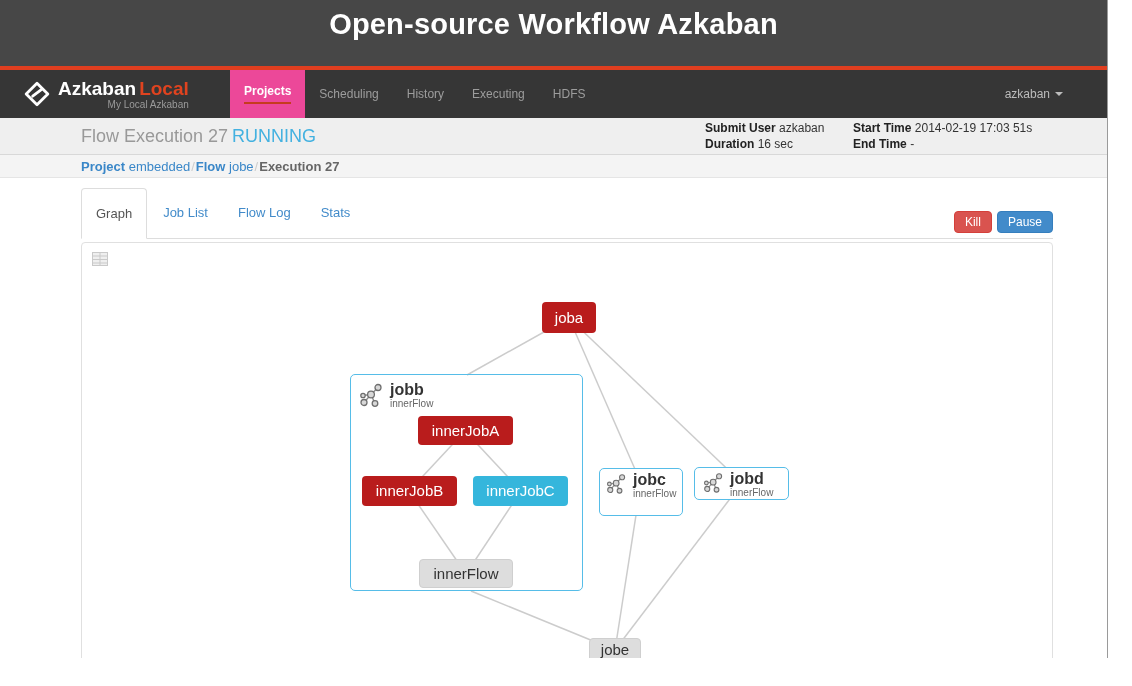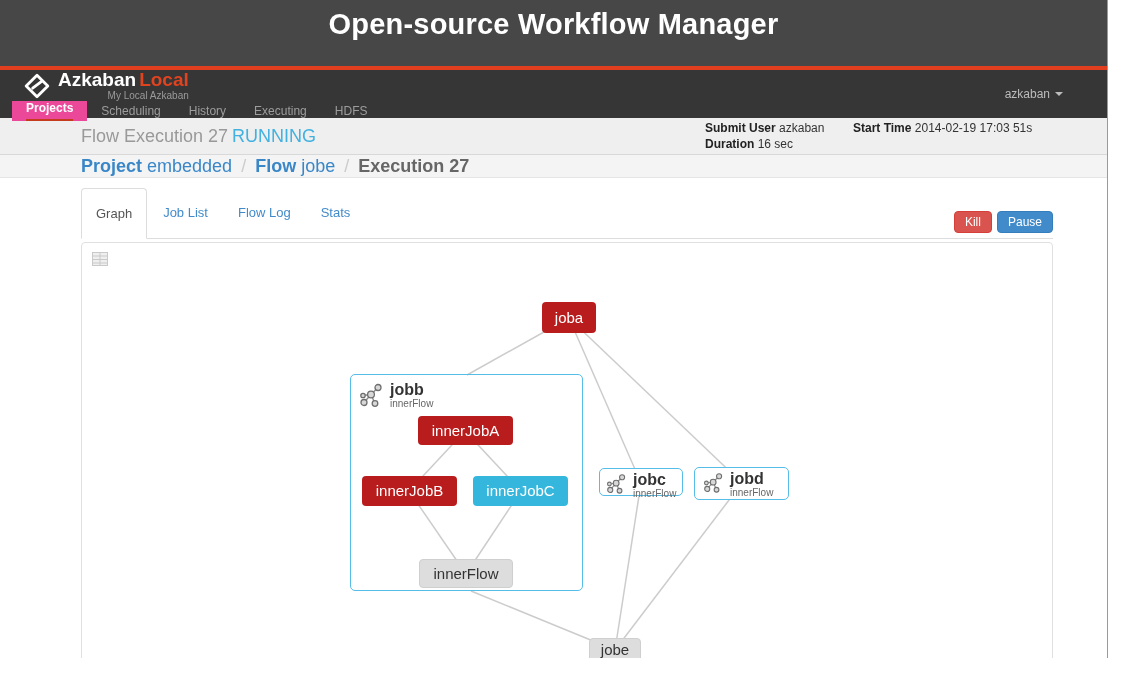--- a/index.html
+++ b/index.html
@@ -14,21 +14,21 @@
     background:#fff; border-right:1px solid #9a9a9a; overflow:hidden;
   }
   
   .banner {
     height:66px; background:#474747; display:flex; align-items:flex-start; justify-content:center;
   }
   .banner h1 { color:#fff; font-size:29px; font-weight:bold; margin-top:8px; letter-spacing:.2px; }
   .redline { height:4px; background:#e03e1f; }
   
   .navbar {
-    height:48px; background:#363636; display:flex; align-items:stretch; position:relative;flex-direction:column;
+    height:48px; background:#363636; display:flex; align-items:stretch; position:relative;
   }
   .brand { display:flex; align-items:center; padding-left:24px; width:218px; }
   .logo { width:26px; height:26px; margin-right:8px; flex:0 0 auto; }
   .brand-text { line-height:1; }
   .brand-line { font-size:19px; font-weight:bold; color:#fff; }
   .brand-line .local { color:#e0431f; margin-left:3px; }
   .brand-sub { font-size:10px; color:#9a9a9a; margin-top:2px; text-align:right; }
   .nav { list-style:none; display:flex; align-items:stretch; margin-left:12px; }
   .nav li { display:flex; align-items:center; padding:0 14px; font-size:12px; color:#9d9d9d; cursor:pointer; }
   .nav li.active { background:#ec4899; color:#fff; font-weight:bold; }
@@ -47,21 +47,21 @@
   .container { width:972px; margin-left:81px; }
   .ph-inner { display:flex; justify-content:space-between; align-items:center; }
   .page-title { font-size:18px; color:#999; }
   .status-running { color:#43b1e0; margin-left:4px; }
   .meta { display:flex; font-size:12px; color:#333; line-height:16px; }
   .meta-col1 { width:148px; }
   .meta-col2 { width:200px; }
   .meta b { color:#222; }
   
   .crumb-bar { height:23px; background:#f4f4f4; border-bottom:1px solid #e5e5e5; display:flex; align-items:center; }
-  .crumbs { font-size:18px; color:#999; display:flex; align-items:center; gap:9px; }
+  .crumbs { font-size:13px; color:#999; display:flex; align-items:center; gap:1px; }
   .crumb a { color:#3a87c8; text-decoration:none; cursor:pointer; }
   .crumb b { color:#3a87c8; }
   .crumb.current b { color:#666; }
   .crumb-sep { color:#ccc; }
   
   .tabs-row { display:flex; justify-content:space-between; align-items:flex-end;
     margin-top:10px; border-bottom:1px solid #ddd; }
   .nav-tabs { list-style:none; display:flex; }
   .nav-tabs li { margin-right:2px; }
   .nav-tabs a { display:block; padding:17px 14px; font-size:13px; color:#428bca; text-decoration:none; cursor:pointer; }
@@ -93,21 +93,21 @@
   .flow-icon { width:26px; height:27px; margin-right:5px; flex:0 0 auto; }
   .flow-title { font-size:16px; font-weight:bold; color:#333; line-height:15px; }
   .flow-sub { font-size:10px; color:#666; margin-top:1px; }
 </style>
 </head>
 <body>
 
 <div class="window">
 
   <div class="banner">
-    <h1>Open-source Workflow Manager</h1>
+    <h1>Open-source Workflow Azkaban</h1>
   </div>
   <div class="redline"></div>
 
   <nav class="navbar">
     <div class="brand">
       <svg class="logo" viewBox="0 0 24 24">
         <path d="M12 2 L22 12 L12 22 L2 12 Z" fill="none" stroke="#fff" stroke-width="2.6" stroke-linejoin="round"></path>
         <path d="M8 14 L16 8" stroke="#fff" stroke-width="2.6" stroke-linecap="round"></path>
       </svg>
       <div class="brand-text">
@@ -145,20 +145,21 @@
       <div class="page-title">
         <span>Flow Execution 27</span><span class="status-running">RUNNING</span>
       </div>
       <div class="meta">
         <div class="meta-col1">
           <div><b>Submit User</b> <span>azkaban</span></div>
           <div><b>Duration</b> <span>16 sec</span></div>
         </div>
         <div class="meta-col2">
           <div><b>Start Time</b> <span>2014-02-19 17:03 51s</span></div>
+          <div><b>End Time</b> <span>-</span></div>
         </div>
       </div>
     </div>
   </div>
 
   <div class="crumb-bar">
     <div class="container crumbs">
       <span class="crumb"><b>Project</b> <a>embedded</a></span>
       <span class="crumb-sep">/</span>
       <span class="crumb"><b>Flow</b> <a>jobe</a></span>
@@ -236,21 +237,21 @@
           </div>
         </div>
       </div>
 
       <div class="node green" style="left:460px; top:59px; width:54px; height:31px; line-height:31px;">joba</div>
       <div class="node green" style="left:336px; top:173px; width:95px; height:29px; line-height:29px;">innerJobA</div>
       <div class="node green" style="left:280px; top:233px; width:95px; height:30px; line-height:30px;">innerJobB</div>
       <div class="node cyan" style="left:391px; top:233px; width:95px; height:30px; line-height:30px;">innerJobC</div>
       <div class="node gray" style="left:337px; top:316px; width:94px; height:29px; line-height:27px;">innerFlow</div>
 
-      <div class="flow-box solid" style="left:517px; top:225px; width:84px; height:28px;">
+      <div class="flow-box solid" style="left:517px; top:225px; width:84px; height:48px;">
         <div class="flow-head" style="padding:3px 6px 0 6px;">
           <svg class="flow-icon" style="width:22px;height:24px;" viewBox="0 0 26 26">
             <g stroke="#8a8a8a" stroke-width="1.4">
               <line x1="12" y1="12" x2="19" y2="5"></line>
               <line x1="12" y1="12" x2="5" y2="20"></line>
               <line x1="12" y1="12" x2="16" y2="21"></line>
               <line x1="12" y1="12" x2="4" y2="13"></line>
             </g>
             <g fill="#d8d8d8" stroke="#6f6f6f" stroke-width="1.3">
               <circle cx="19" cy="5" r="3"></circle>

